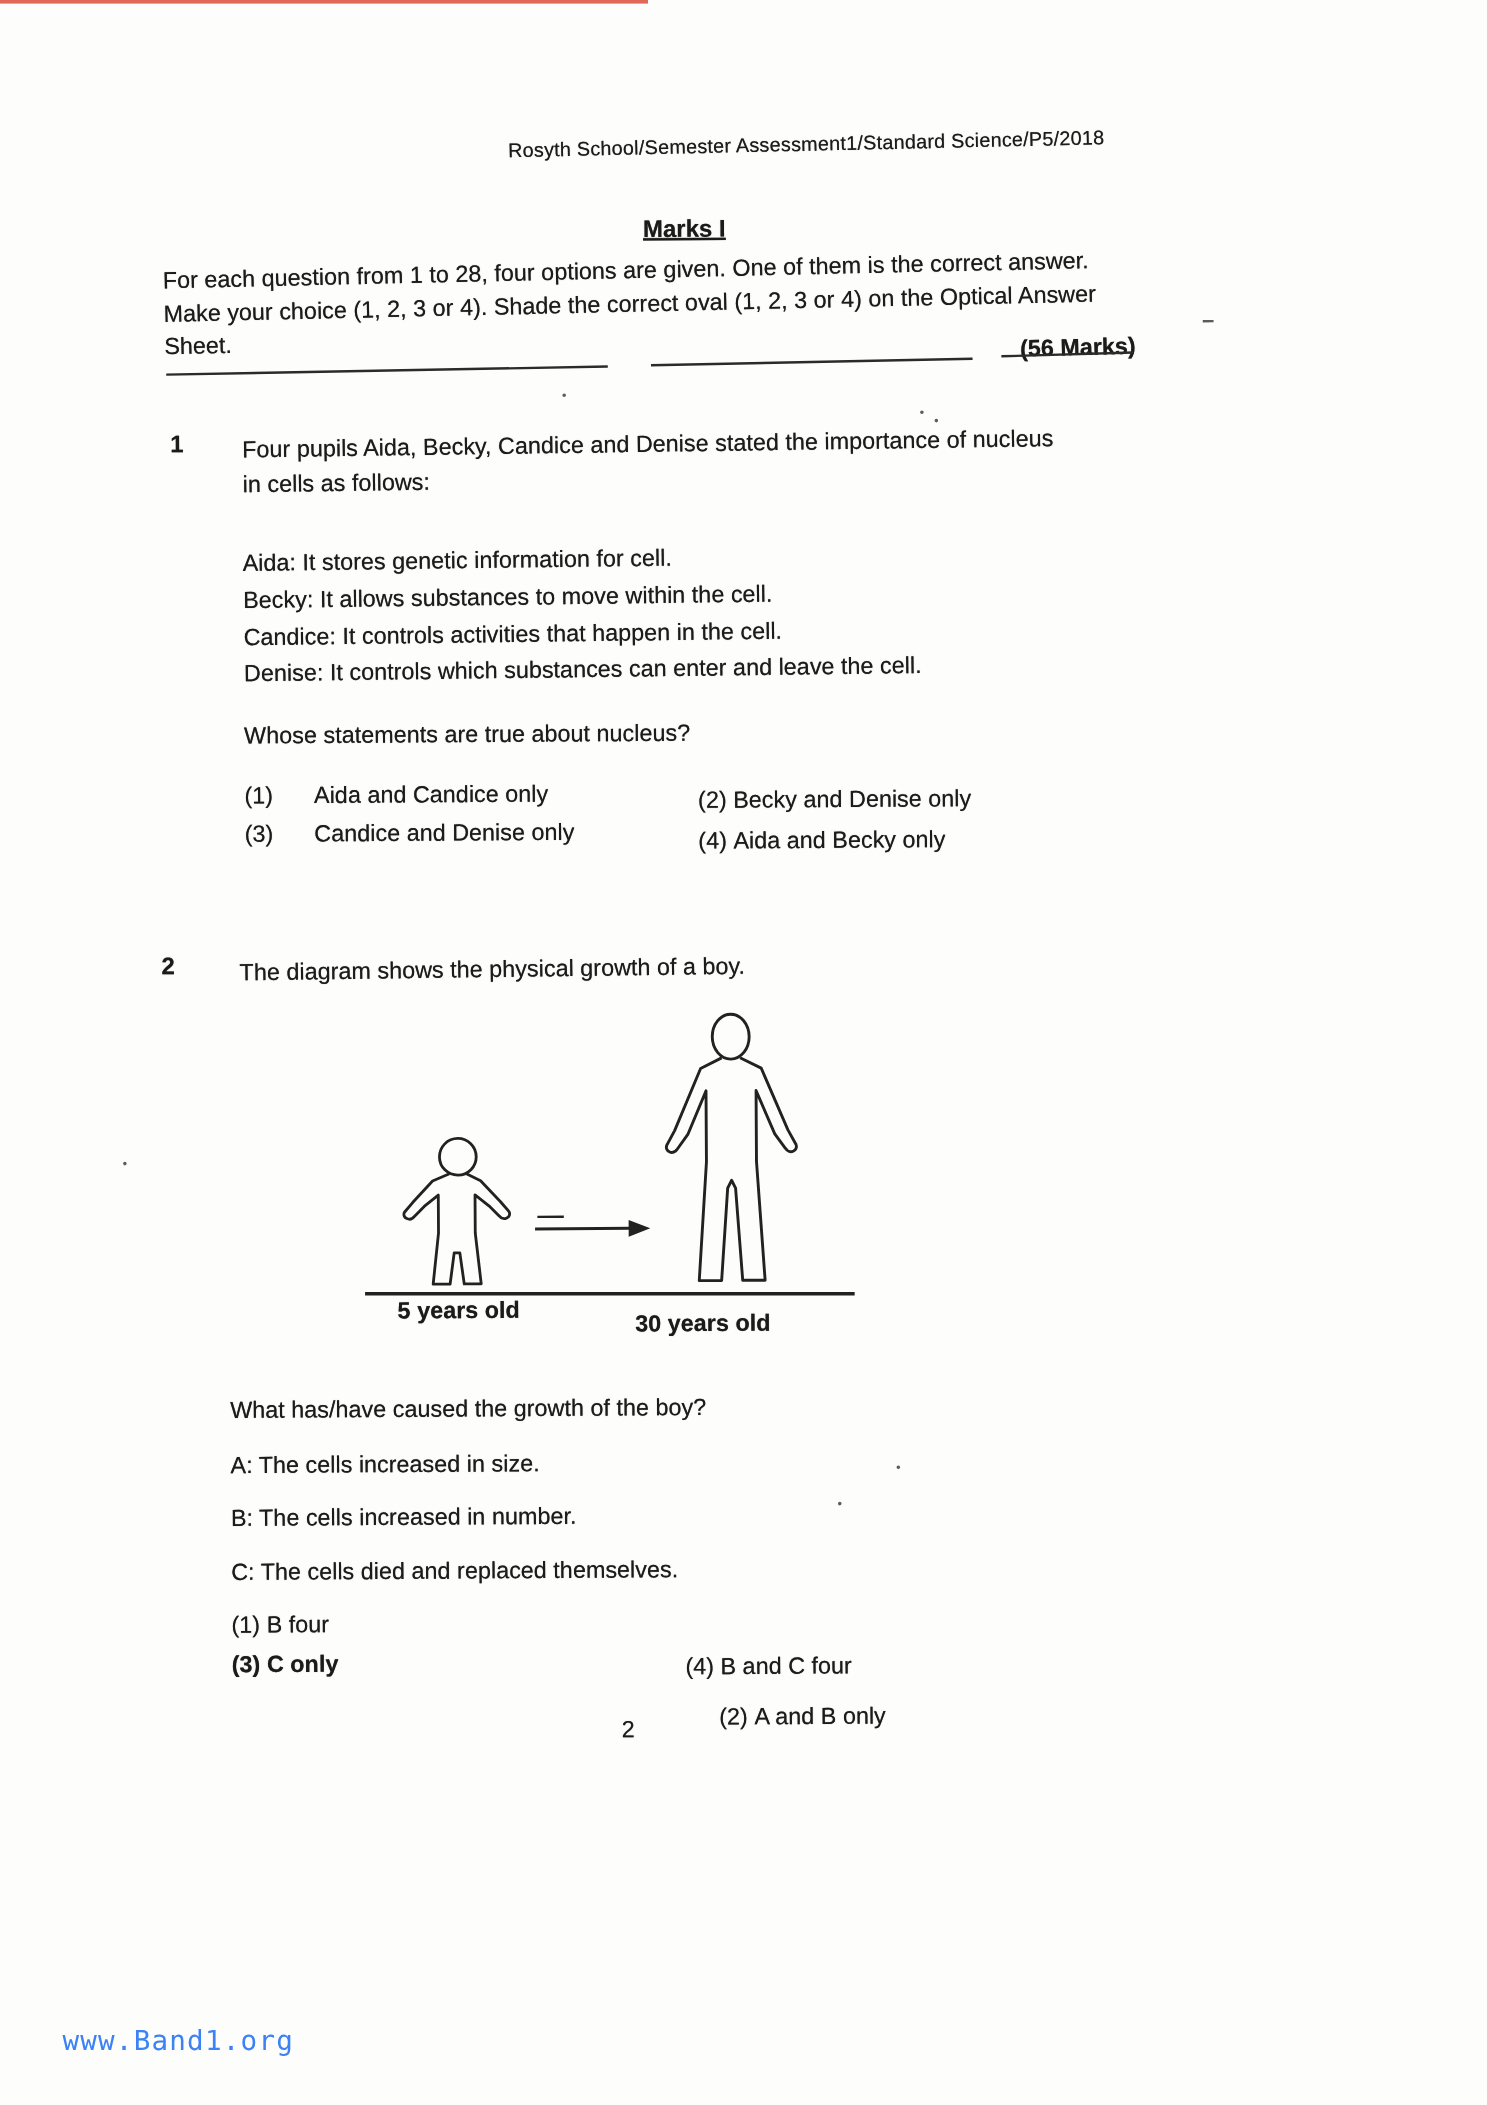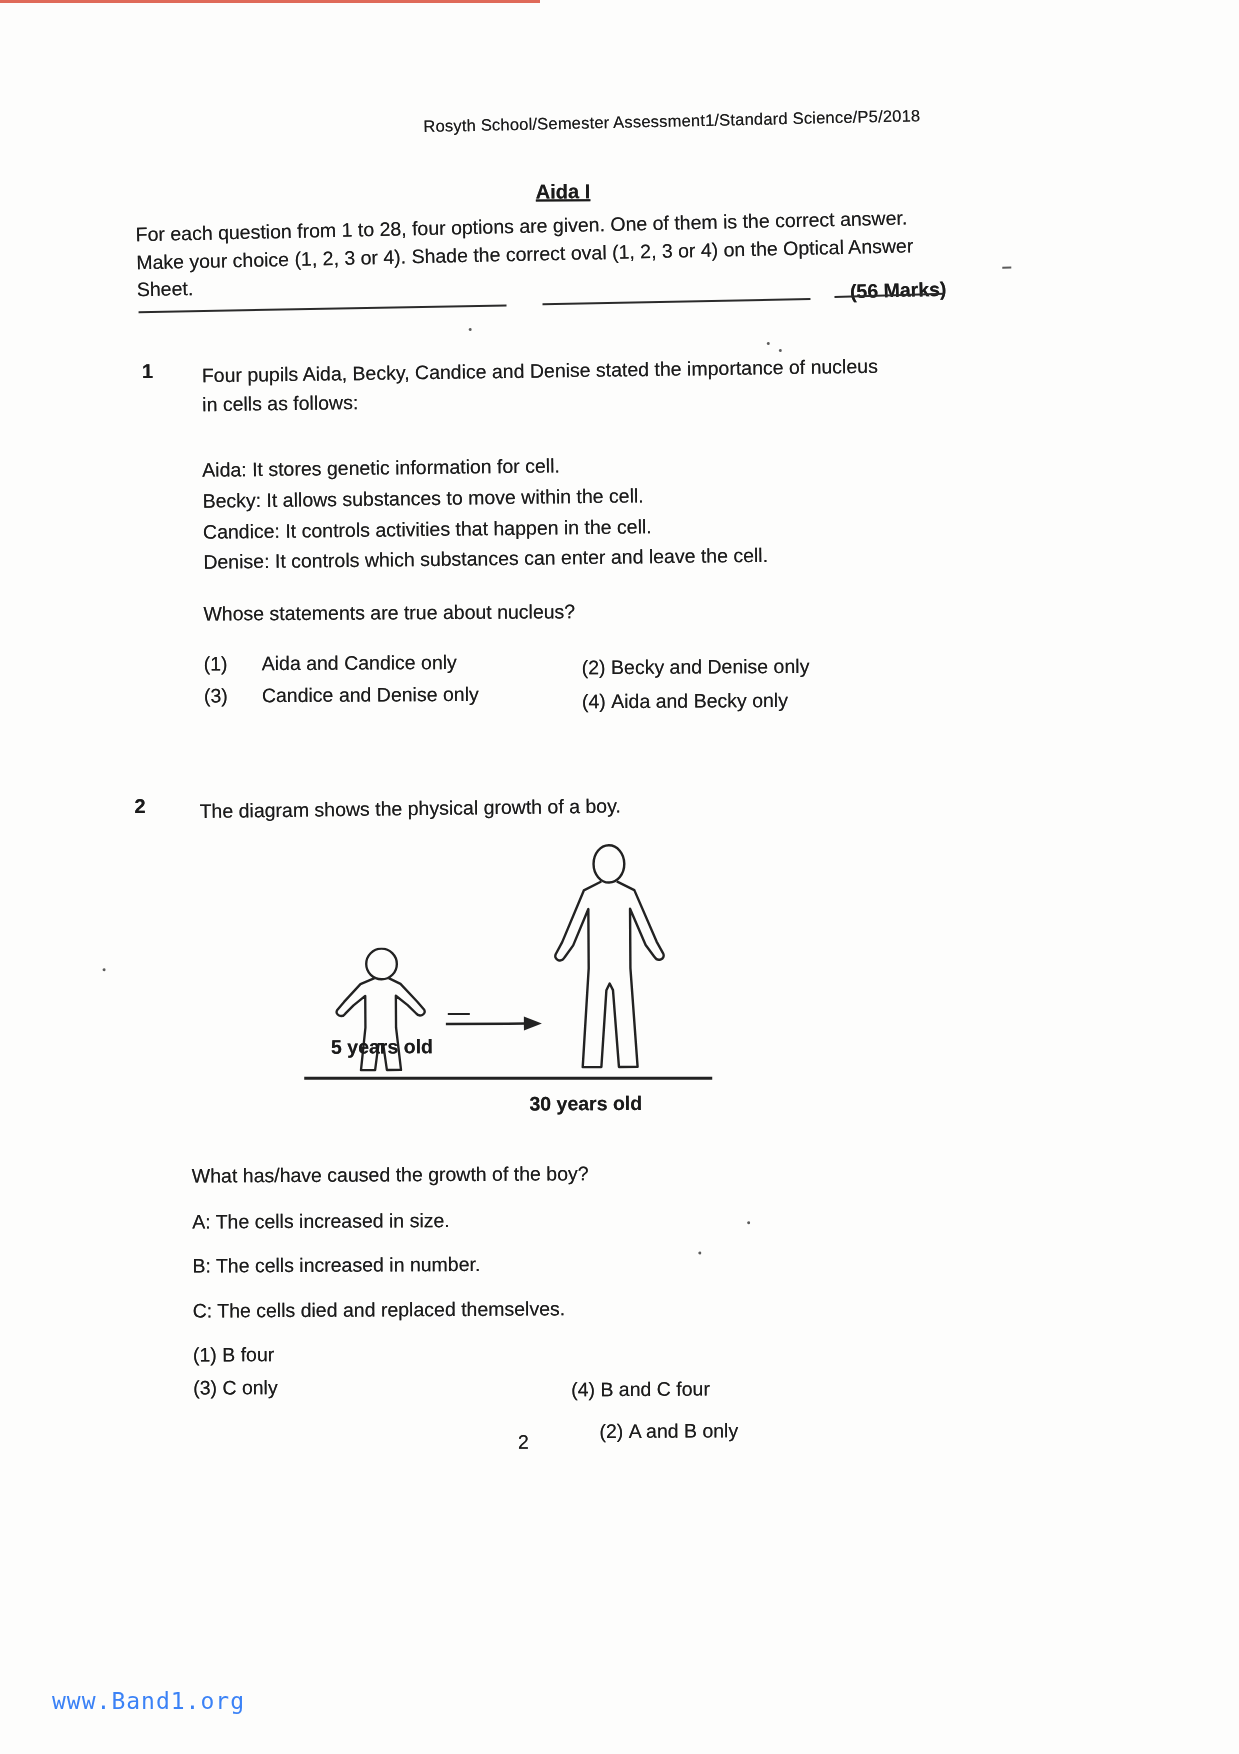--- a/index.html
+++ b/index.html
@@ -32,21 +32,21 @@
 </style>
 </head>
 <body>
 
 <div class="abs redline"></div>
 
 <div class="scan">
 
   <div class="abs header t">Rosyth School/Semester Assessment1/Standard Science/P5/2018</div>
 
-  <div class="abs part-title t">Aida I</div>
+  <div class="abs part-title t">Marks I</div>
 
   <div class="abs instructions t">For each question from 1 to 28, four options are given. One of them is the correct answer. Make your choice (1, 2, 3 or 4). Shade the correct oval (1, 2, 3 or 4) on the Optical Answer Sheet.</div>
   <div class="abs marks t">(56 Marks)</div>
   <div class="abs rule" style="left:142px;top:306px;width:368px;transform:rotate(-0.7deg);"></div>
   <div class="abs rule" style="left:546px;top:301px;width:268px;transform:rotate(-0.8deg);"></div>
   <div class="abs rule" style="left:838px;top:296px;width:110px;transform:rotate(-1.3deg);"></div>
 
   <div class="abs qnum t" style="left:145px;top:357px;">1</div>
   <div class="abs stem t" style="left:205px;top:356px;width:690px;transform:rotate(-0.45deg);">Four pupils Aida, Becky, Candice and Denise stated the importance of nucleus in cells as follows:</div>
 
@@ -85,35 +85,35 @@
     <path d="M53,35 L37,43 L17,90 L11,101 C9,106 16,109 19,104 L27,93 L41,60 L41,114 L35,204 L52,204 L57,134 L60,128 L63,134 L68,204 L85,204 L79,114 L79,60 L93,93 L101,104 C104,109 111,106 109,101 L103,90 L83,43 L67,35" fill="none" stroke="#222" stroke-width="2.2" stroke-linejoin="round"></path>
   </svg>
 
   <svg class="abs" style="left:443px;top:1010px;" width="100" height="22" viewBox="0 0 100 22">
     <line x1="2" y1="13" x2="82" y2="13" stroke="#222" stroke-width="2.5"></line>
     <line x1="4" y1="3" x2="26" y2="3" stroke="#222" stroke-width="2"></line>
     <polygon points="80,6 98,13 80,20" fill="#222"></polygon>
   </svg>
 
   <div class="abs groundline" style="left:303px;top:1076px;width:408px;"></div>
-  <div class="abs figlabel t" style="left:330px;top:1034px;">5 years old</div>
+  <div class="abs figlabel t" style="left:330px;top:1080px;">5 years old</div>
   <div class="abs figlabel t" style="left:528px;top:1092px;">30 years old</div>
 
   <div class="abs t" style="left:190px;top:1162px;">What has/have caused the growth of the boy?</div>
   <div class="abs t" style="left:190px;top:1208px;">A: The cells increased in size.</div>
   <div class="abs t" style="left:190px;top:1252px;">B: The cells increased in number.</div>
   <div class="abs t" style="left:190px;top:1297px;">C: The cells died and replaced themselves.</div>
 
   <div class="abs t" style="left:190px;top:1341px;">
     <span>(1)</span>&nbsp;<span>B four</span>
   </div>
   <div class="abs t" style="left:568px;top:1420px;margin-left:28px;">
     <span>(2)</span>&nbsp;<span>A and B only</span>
   </div>
-  <div class="abs t" style="left:190px;top:1374px;">
+  <div class="abs t" style="left:190px;top:1374px;font-weight:bold;">
     <span>(3)</span>&nbsp;<span>C only</span>
   </div>
   <div class="abs t" style="left:568px;top:1378px;">
     <span>(4)</span>&nbsp;<span>B and C four</span>
   </div>
 
   <div class="abs pagenum t">2</div>
 
   <div class="abs speck dash" style="left:1006px;top:269px;"></div>
   <div class="abs speck" style="left:472px;top:327px;"></div>

